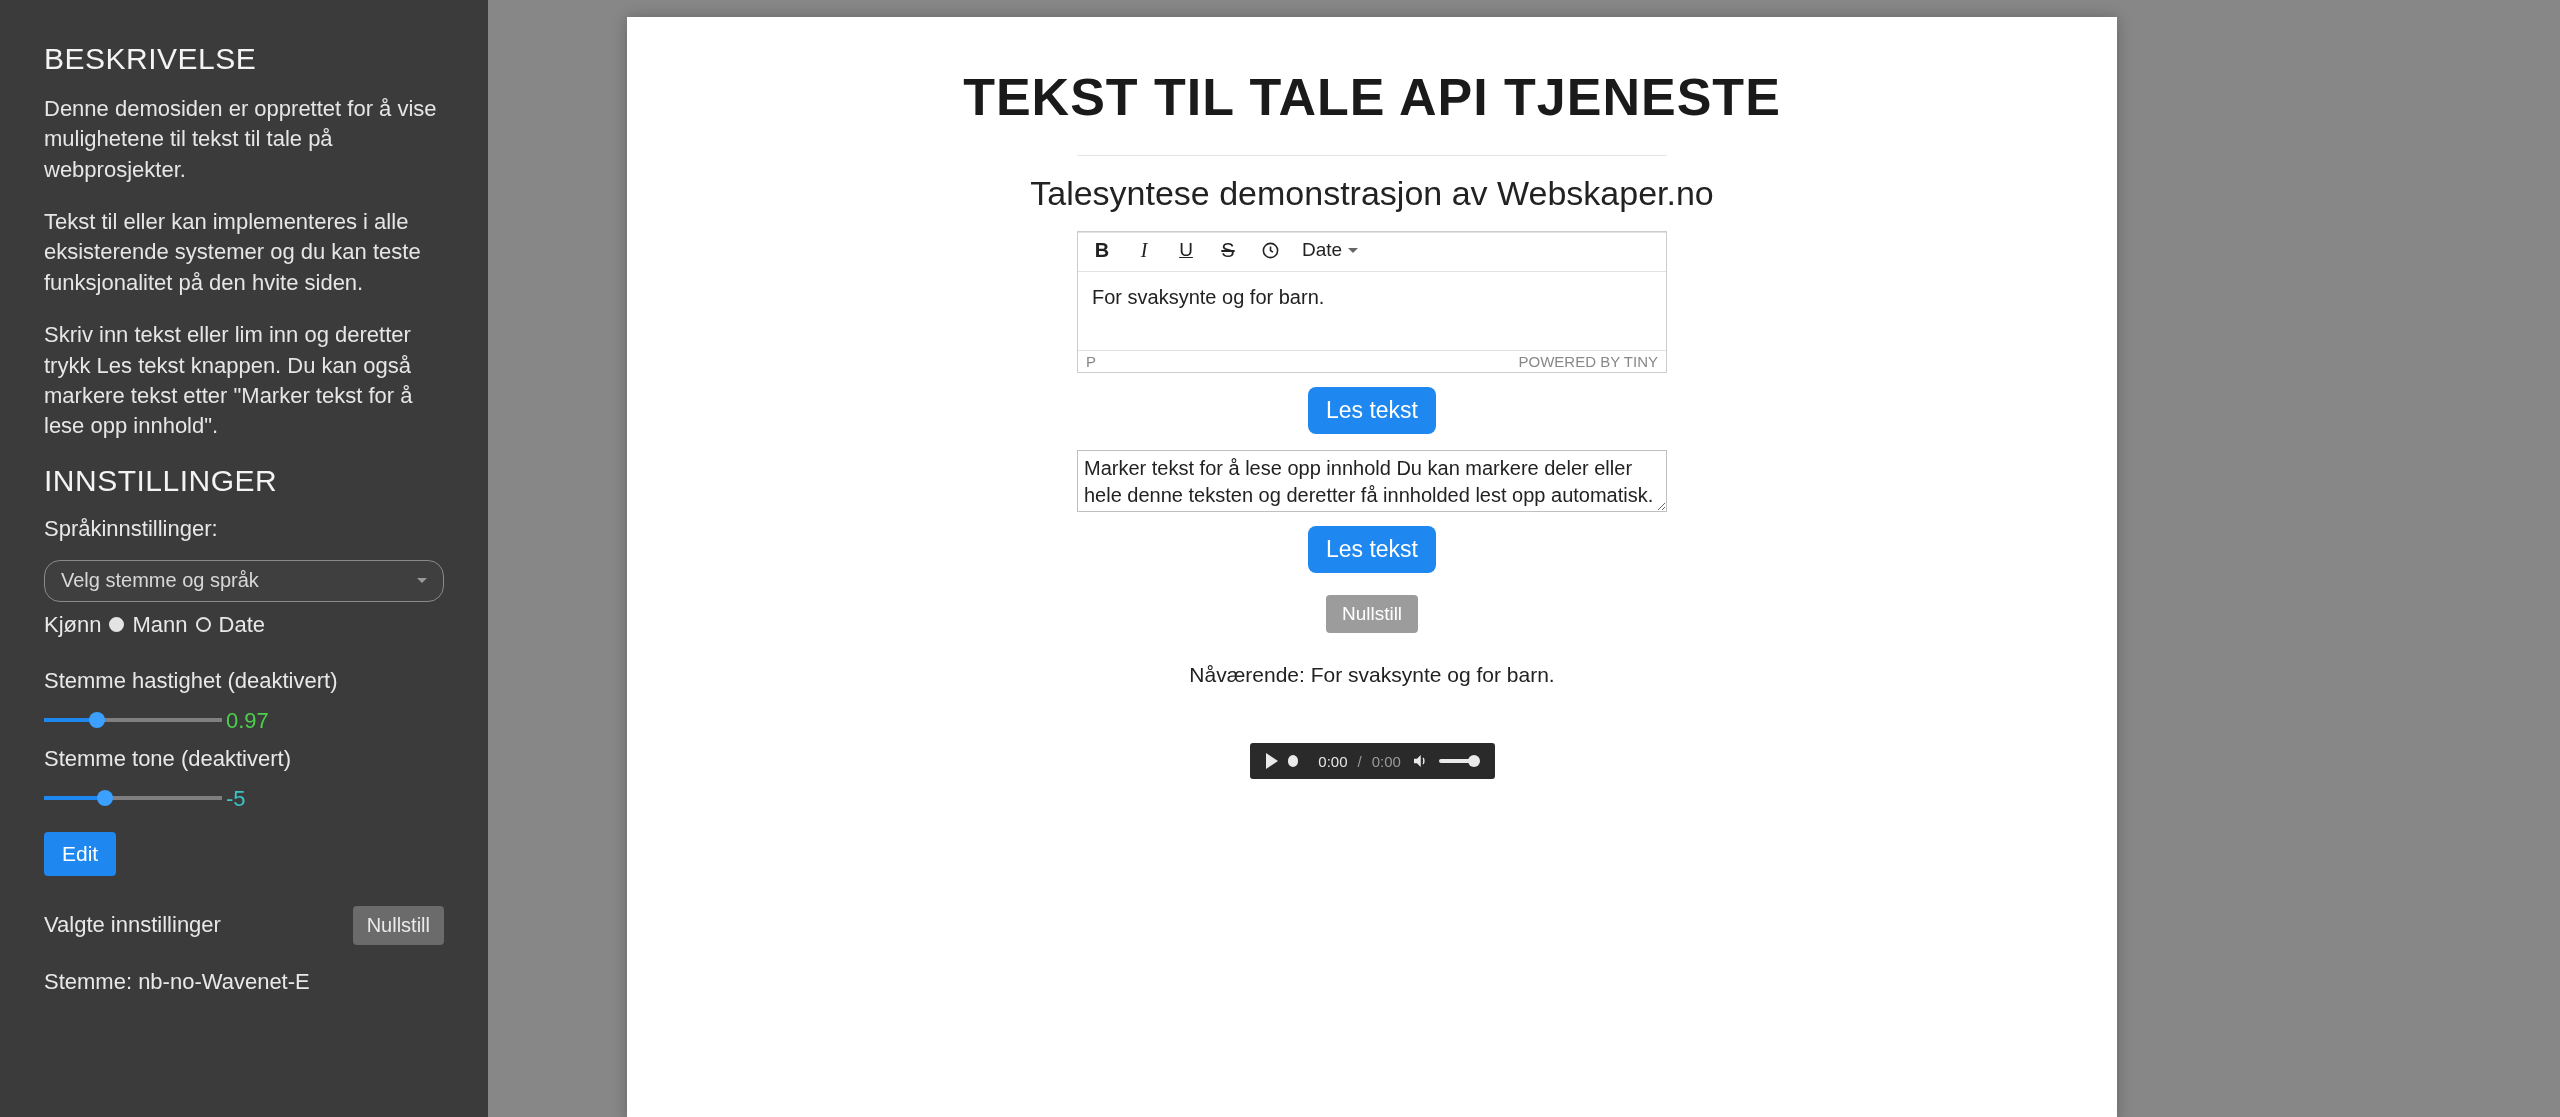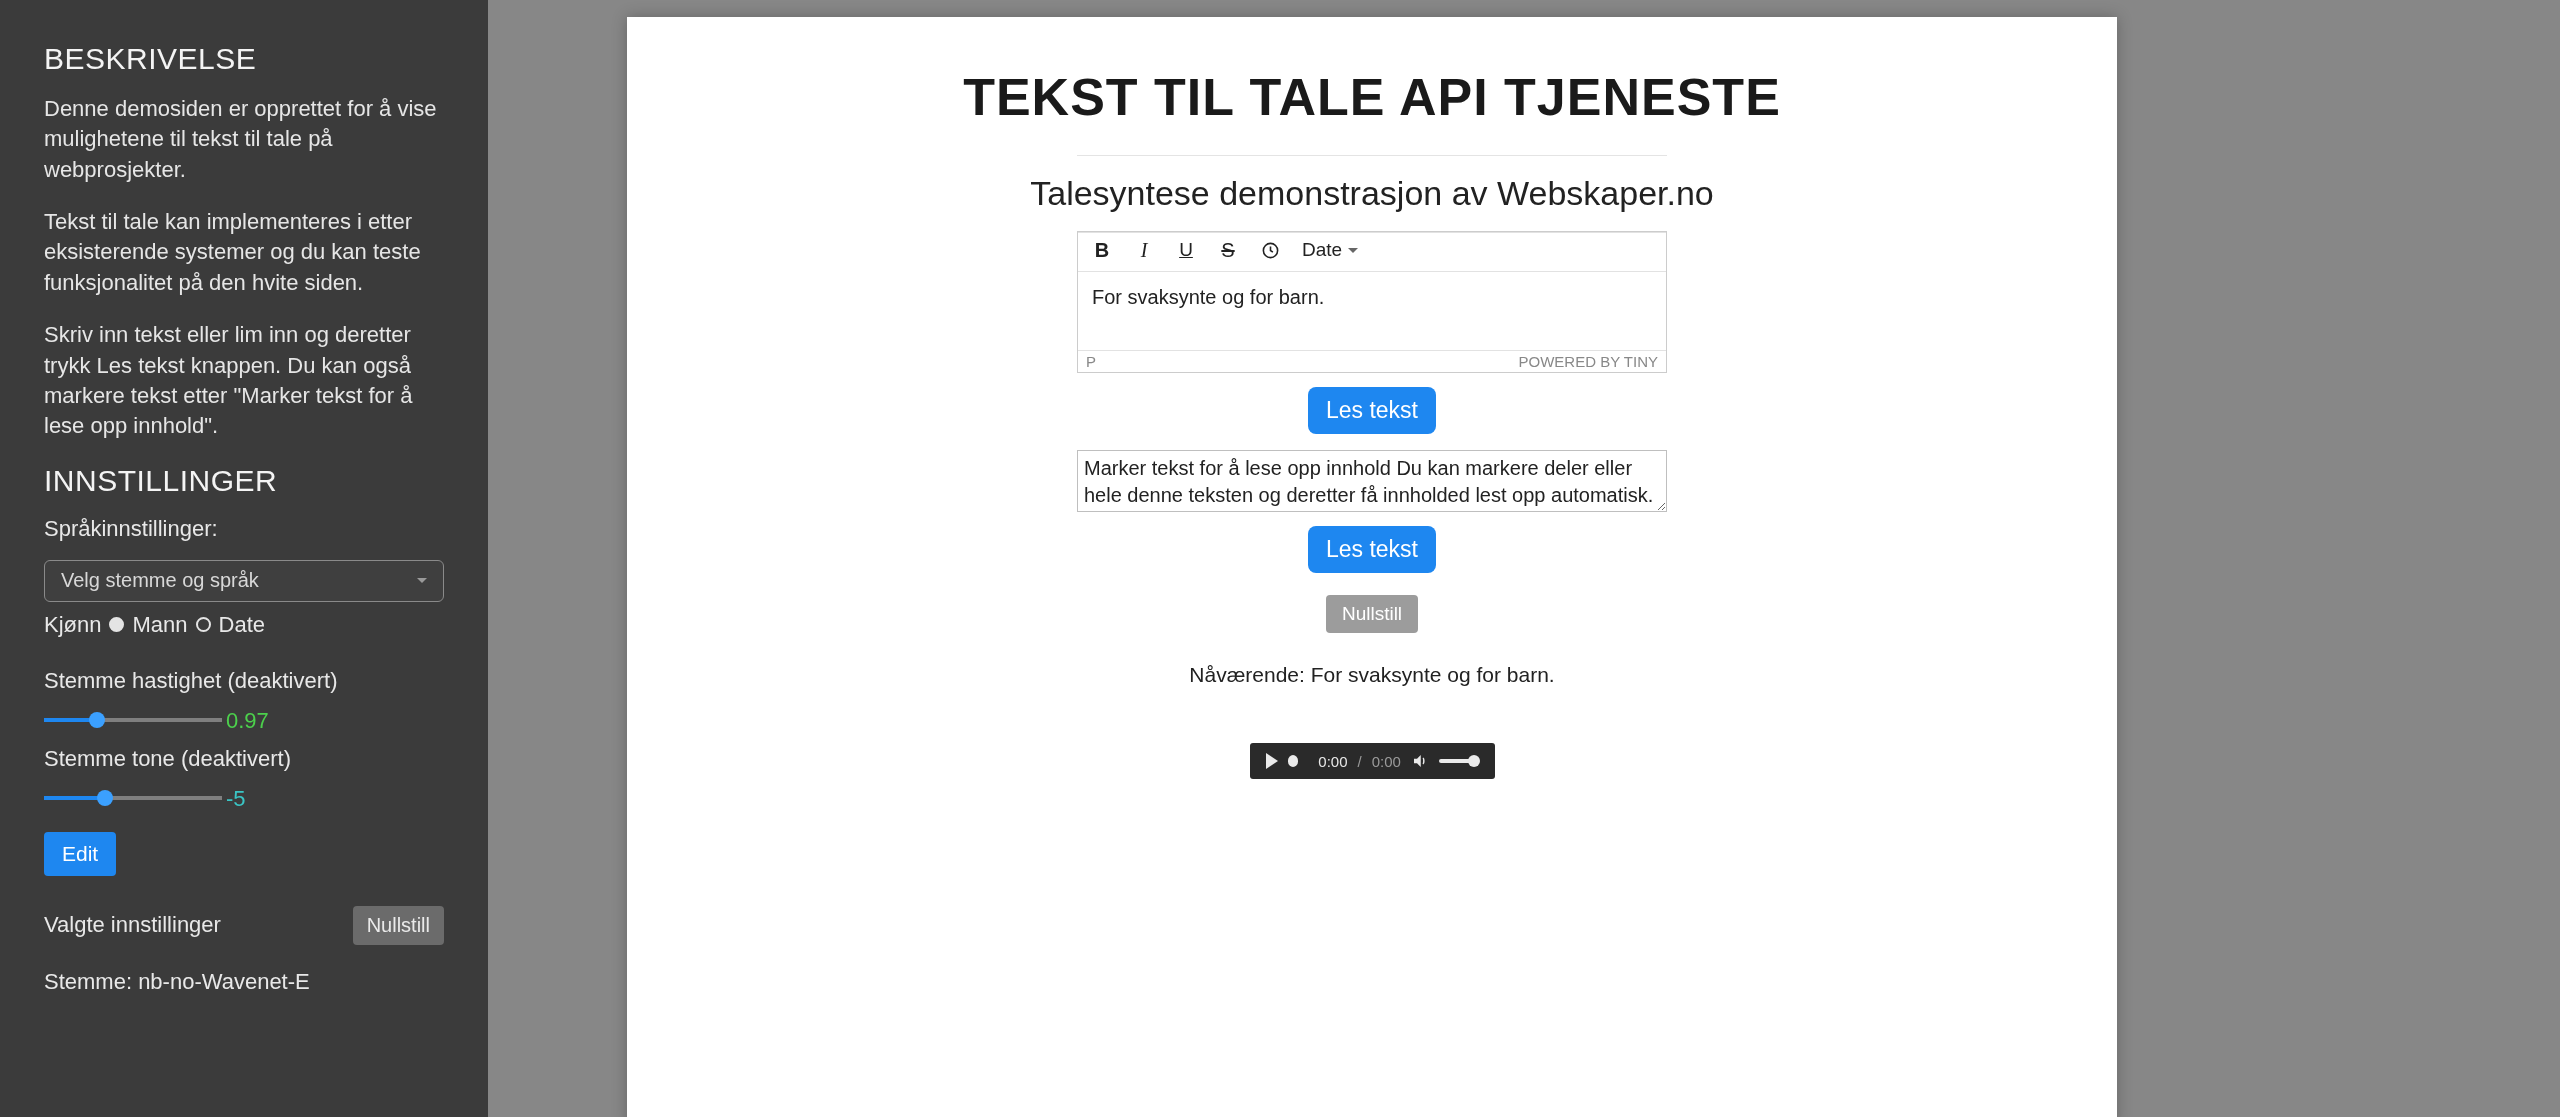--- a/index.html
+++ b/index.html
@@ -27,21 +27,21 @@
       margin-bottom:18px;
     }
     .sidebar p {
       line-height:1.38;
       margin-bottom:22px;
       color:#e6e6e6;
     }
     .label-row { margin-bottom:10px; }
     .select-wrap {
       border:1px solid #8a8a8a;
-      border-radius:6px;
+      border-radius:16px;
       background:#3f3f3f;
       height:42px;
       display:flex; align-items:center;
       padding:0 16px;
       justify-content:space-between;
       color:#d8d8d8;
       font-size:20px;
       margin-top:18px;
     }
     .select-caret {
@@ -193,21 +193,21 @@
       width:12px;height:12px;border-radius:50%;background:#eaeaea;
     }
   </style>
 </head>
 <body>
 
 <div class="sidebar">
 
   <h2>BESKRIVELSE</h2>
   <p>Denne demosiden er opprettet for å vise mulighetene til tekst til tale på webprosjekter.</p>
-  <p>Tekst til tale kan implementeres i etter eksisterende systemer og du kan teste funksjonalitet på den hvite siden.</p>
+  <p>Tekst til eller kan implementeres i alle eksisterende systemer og du kan teste funksjonalitet på den hvite siden.</p>
   <p>Skriv inn tekst eller lim inn og deretter trykk Les tekst knappen. Du kan også markere tekst etter "Marker tekst for å lese opp innhold".</p>
 
   <h2>INNSTILLINGER</h2>
 
   <div class="label-row">Språkinnstillinger:</div>
 
   <div class="select-wrap">
     <span>Velg stemme og språk</span>
     <span class="select-caret"></span>
   </div>

